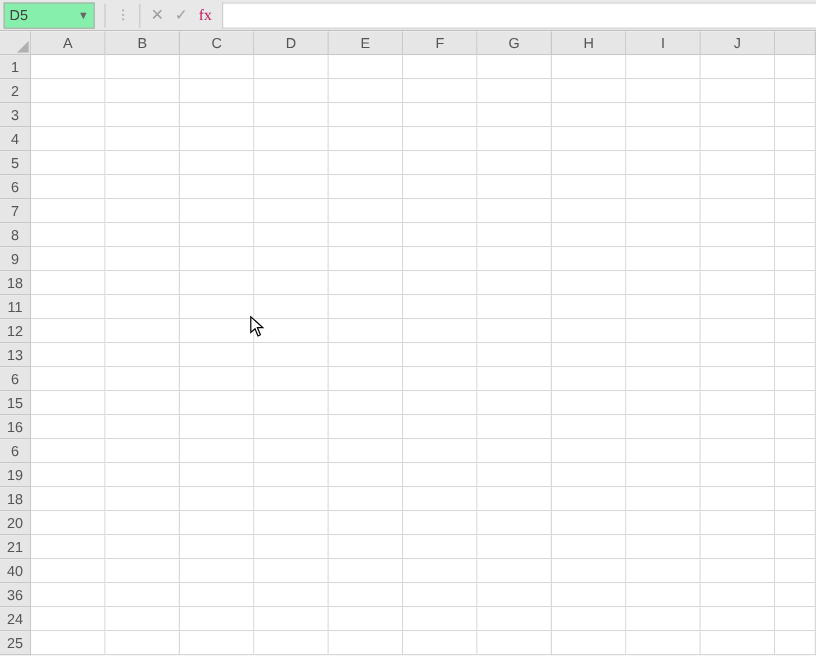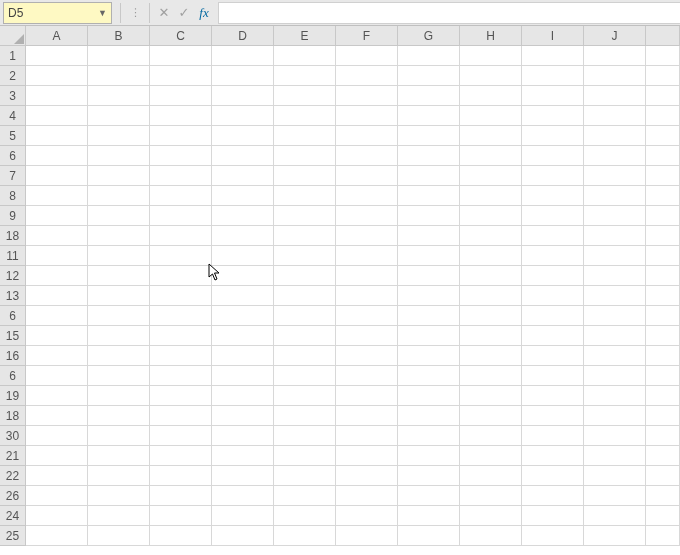--- a/index.html
+++ b/index.html
@@ -14,23 +14,23 @@
     }
     .formula-bar {
       height: 26px;
       background: #e8e8e8;
       border-bottom: 1px solid #c0c0c0;
       display: flex;
       align-items: center;
       padding: 0;
     }
     .name-box {
-      width: 109px;
+      width: 76px;
       height: 22px;
-      background: #fef9c3;
+      background: #86efac;
       border: 1px solid #b0b0b0;
       margin: 0 4px 0 3px;
       display: flex;
       align-items: center;
       padding: 0 4px;
       font-size: 12px;
       color: #444;
     }
     .name-box-text { flex: 1; }
     .name-box .chev { color: #666; font-size: 9px; }
@@ -44,21 +44,21 @@
       width: 20px;
       height: 22px;
       display: flex;
       align-items: center;
       justify-content: center;
       color: #a0a0a0;
       font-size: 13px;
       cursor: default;
     }
     .fb-btn.dots { font-size: 11px; color:#9a9a9a; letter-spacing: -1px; }
-    .fb-btn.fx { font-style: italic; font-family: "Times New Roman", serif; color:#0369a1; }
+    .fb-btn.fx { font-family: "Times New Roman", serif; color:#be185d; }
     .fb-input {
       flex: 1;
       height: 22px;
       background: #fff;
       border: 1px solid #d0d0d0;
       border-right: none;
       margin-left: 4px;
       padding: 0 4px;
       display: flex;
       align-items: center;
@@ -194,24 +194,24 @@
       <div class="row-h">18</div>
       <div class="row-h">11</div>
       <div class="row-h">12</div>
       <div class="row-h">13</div>
       <div class="row-h">6</div>
       <div class="row-h">15</div>
       <div class="row-h">16</div>
       <div class="row-h">6</div>
       <div class="row-h">19</div>
       <div class="row-h">18</div>
-      <div class="row-h">30</div>
+      <div class="row-h">20</div>
       <div class="row-h">21</div>
-      <div class="row-h">22</div>
-      <div class="row-h">26</div>
+      <div class="row-h">40</div>
+      <div class="row-h">36</div>
       <div class="row-h">24</div>
       <div class="row-h">25</div>
     </div>
   <div class="grid" id="grid">
       <div class="grid-row">
         <div class="cell"></div>
         <div class="cell"></div>
         <div class="cell"></div>
         <div class="cell"></div>
         <div class="cell"></div>

